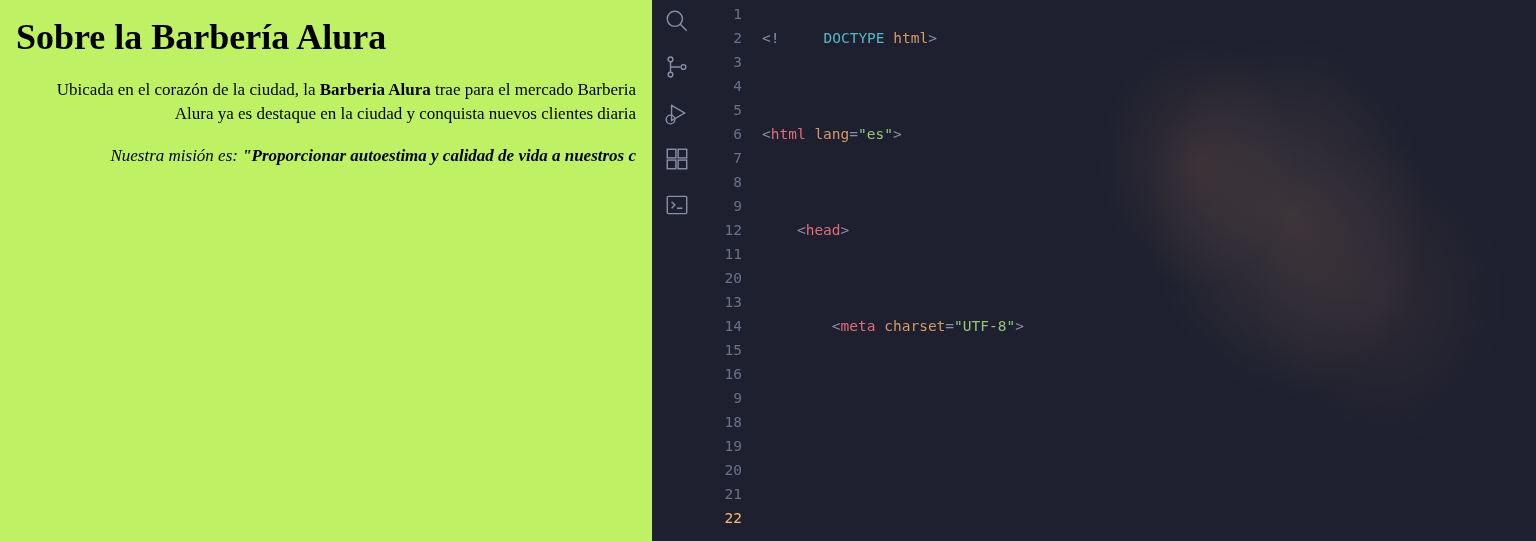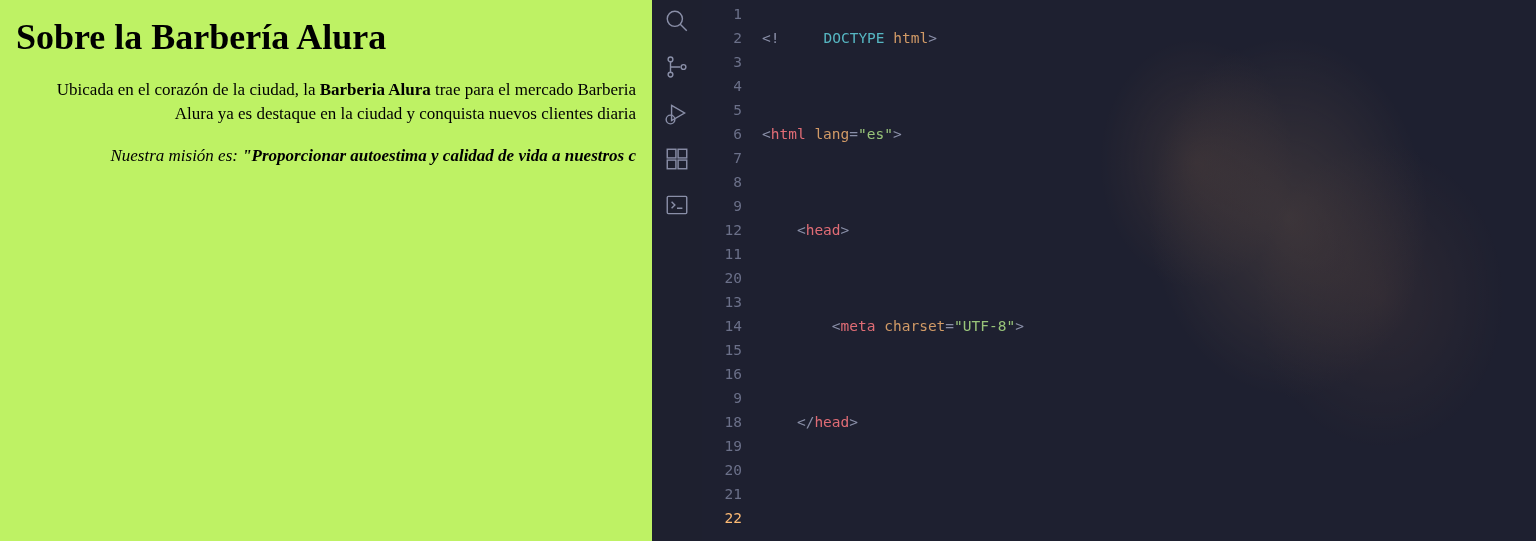--- a/index.html
+++ b/index.html
@@ -206,21 +206,20 @@
 
     <div class="code-area">
 <div class="code-line"><span class="doctype">&lt;!</span><span class="tag-teal">DOCTYPE</span><span class="attr"> html</span><span class="doctype">&gt;</span></div>
 <div class="code-line"></div>
 <div class="code-line"><span class="tag-bracket">&lt;</span><span class="tag-red">html</span><span class="attr"> lang</span><span class="tag-bracket">=</span><span class="str">"es"</span><span class="tag-bracket">&gt;</span></div>
 <div class="code-line"></div>
 <div class="code-line">    <span class="tag-bracket">&lt;</span><span class="tag-red">head</span><span class="tag-bracket">&gt;</span></div>
 <div class="code-line"></div>
 <div class="code-line">        <span class="tag-bracket">&lt;</span><span class="tag-red">meta</span><span class="attr"> charset</span><span class="tag-bracket">=</span><span class="str">"UTF-8"</span><span class="tag-bracket">&gt;</span></div>
 <div class="code-line"></div>
-<div class="code-line">    <span class="tag-bracket">&lt;/</span><span class="tag-red">head</span><span class="tag-bracket">&gt;</span></div>
 <div class="code-line"></div>
 
 
 
 
 
 
 
 
 

